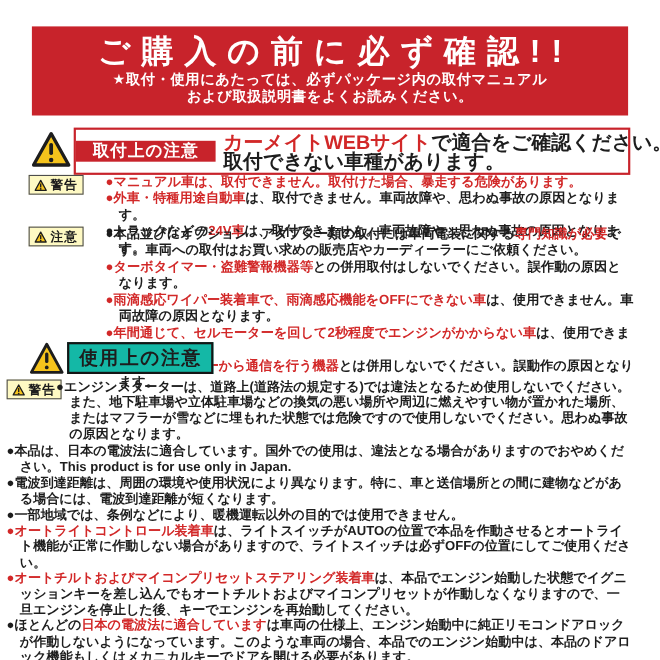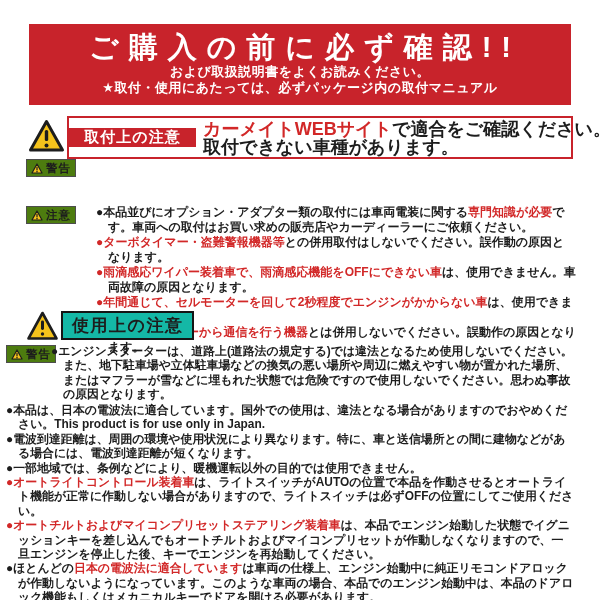--- a/index.html
+++ b/index.html
@@ -38,21 +38,21 @@
     display:flex;align-items:center;justify-content:center;flex:0 0 auto;
   }
   .install-content{
     flex:1;padding:18px 7px;font-size:18px;line-height:18px;white-space:nowrap;
   }
   .red-text{color:var(--redtext);}
 
   
   .tag{
     display:inline-flex;align-items:center;gap:3px;
-    border:1.5px solid #4d4d4d;background:#4d7c0f;
+    border:1.5px solid #4d4d4d;background:#fef9c3;
     height:16px;padding:0 4px;font-size:11.5px;letter-spacing:1px;
   }
 
   
   .blist{font-size:12px;line-height:15px;}
   .blist .bullet{padding-left:12px;text-indent:-12px;}
   .blist-tight{font-size:11.9px;line-height:14.4px;}
 
   
   .usage-heading-box{
@@ -64,22 +64,22 @@
 
   svg{display:block;}
 </style>
 </head>
 <body>
 
 <div class="page">
 
   <div class="abs banner">
     <div class="banner-title">ご購入の前に必ず確認!!</div>
+    <div class="banner-sub">★取付・使用にあたっては、必ずパッケージ内の取付マニュアル</div>
     <div class="banner-sub">および取扱説明書をよくお読みください。</div>
-    <div class="banner-sub">★取付・使用にあたっては、必ずパッケージ内の取付マニュアル</div>
   </div>
 
   <div class="abs" style="left:28px;top:119px;">
     <svg width="37" height="34" viewBox="0 0 37 34">
       <polygon points="18.5,2.5 34.5,31 2.5,31" fill="#f5c31c" stroke="#1d1d1d" stroke-width="3" stroke-linejoin="round"></polygon>
       <rect x="16.8" y="11" width="3.4" height="11" rx="1.6" fill="#1d1d1d"></rect>
       <circle cx="18.5" cy="26.5" r="2" fill="#1d1d1d"></circle>
     </svg>
   </div>
 
@@ -94,20 +94,25 @@
   <div class="abs" style="left:26px;top:159px;">
     <span class="tag">
       <svg width="12" height="11" viewBox="0 0 12 11">
         <polygon points="6,1 11,10 1,10" fill="#f5c31c" stroke="#1d1d1d" stroke-width="1.2" stroke-linejoin="round"></polygon>
         <rect x="5.4" y="3.8" width="1.2" height="3.6" fill="#1d1d1d"></rect>
         <circle cx="6" cy="8.8" r="0.8" fill="#1d1d1d"></circle>
       </svg>
       <span>警告</span>
     </span>
   </div>
+  <div class="abs blist" style="left:96px;top:158px;width:480px;">
+      <div class="bullet"><span class="red-text">●マニュアル車は、取付できません。取付けた場合、暴走する危険があります。</span></div>
+      <div class="bullet"><span class="red-text">●外車・特種用途自動車</span><span>は、取付できません。車両故障や、思わぬ事故の原因となります。</span></div>
+      <div class="bullet"><span>●トラックなどの</span><span class="red-text">24V車</span><span>は、取付できません。車両故障や、思わぬ事故の原因となります。</span></div>
+    </div>
 
   <div class="abs" style="left:26px;top:206px;">
     <span class="tag">
       <svg width="12" height="11" viewBox="0 0 12 11">
         <polygon points="6,1 11,10 1,10" fill="#f5c31c" stroke="#1d1d1d" stroke-width="1.2" stroke-linejoin="round"></polygon>
         <rect x="5.4" y="3.8" width="1.2" height="3.6" fill="#1d1d1d"></rect>
         <circle cx="6" cy="8.8" r="0.8" fill="#1d1d1d"></circle>
       </svg>
       <span>注意</span>
     </span>

